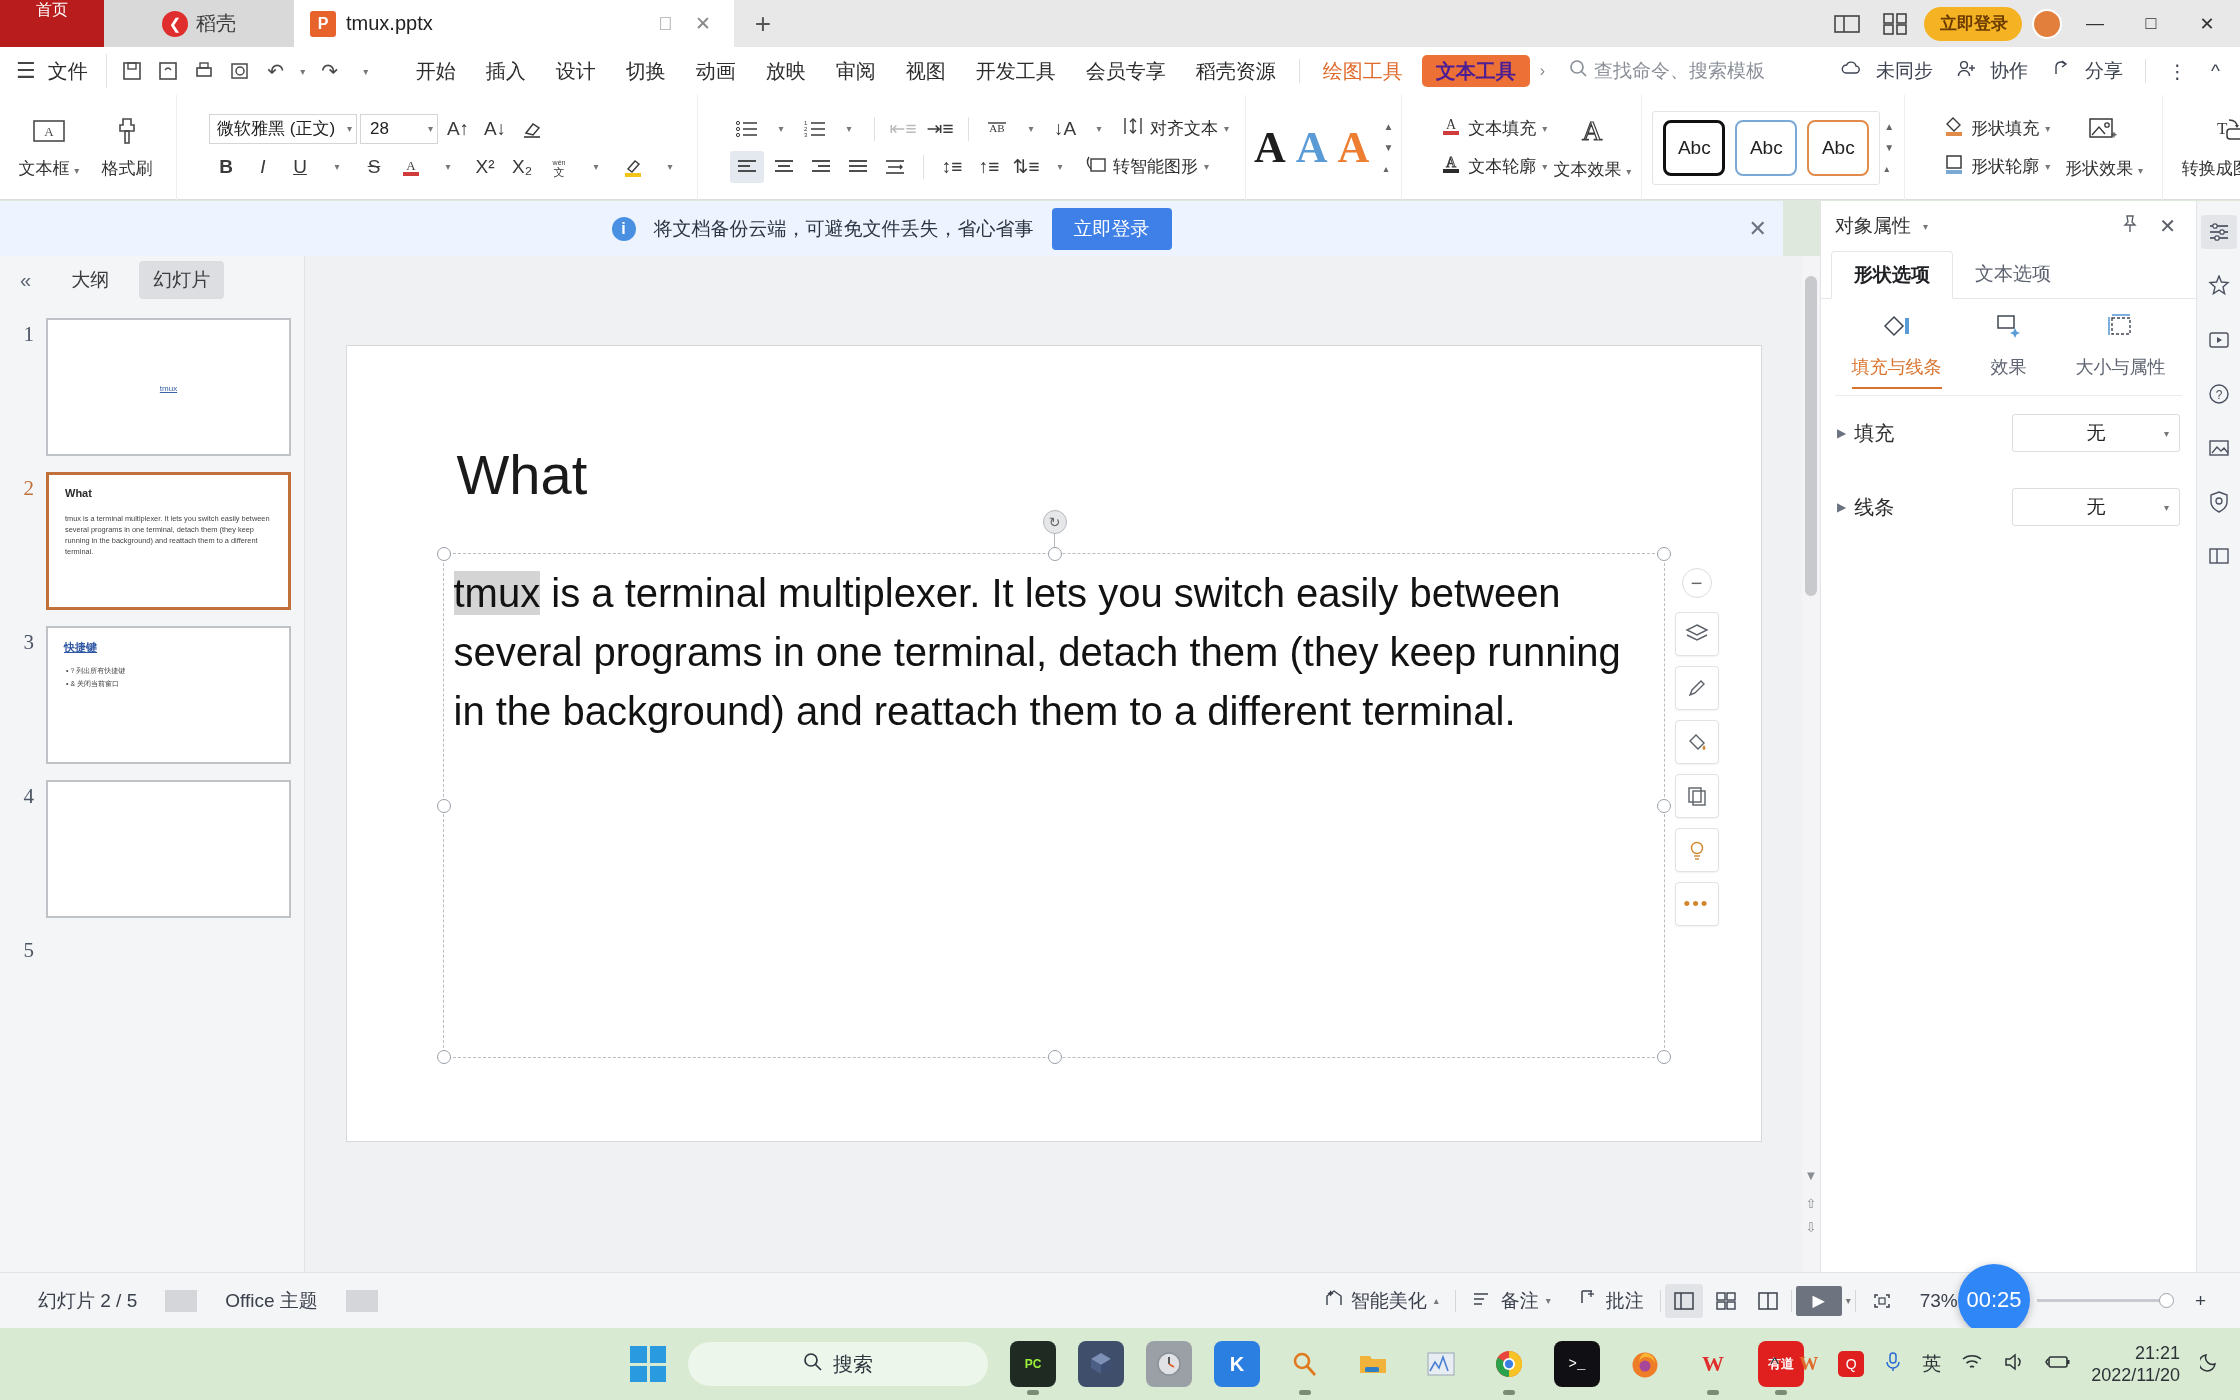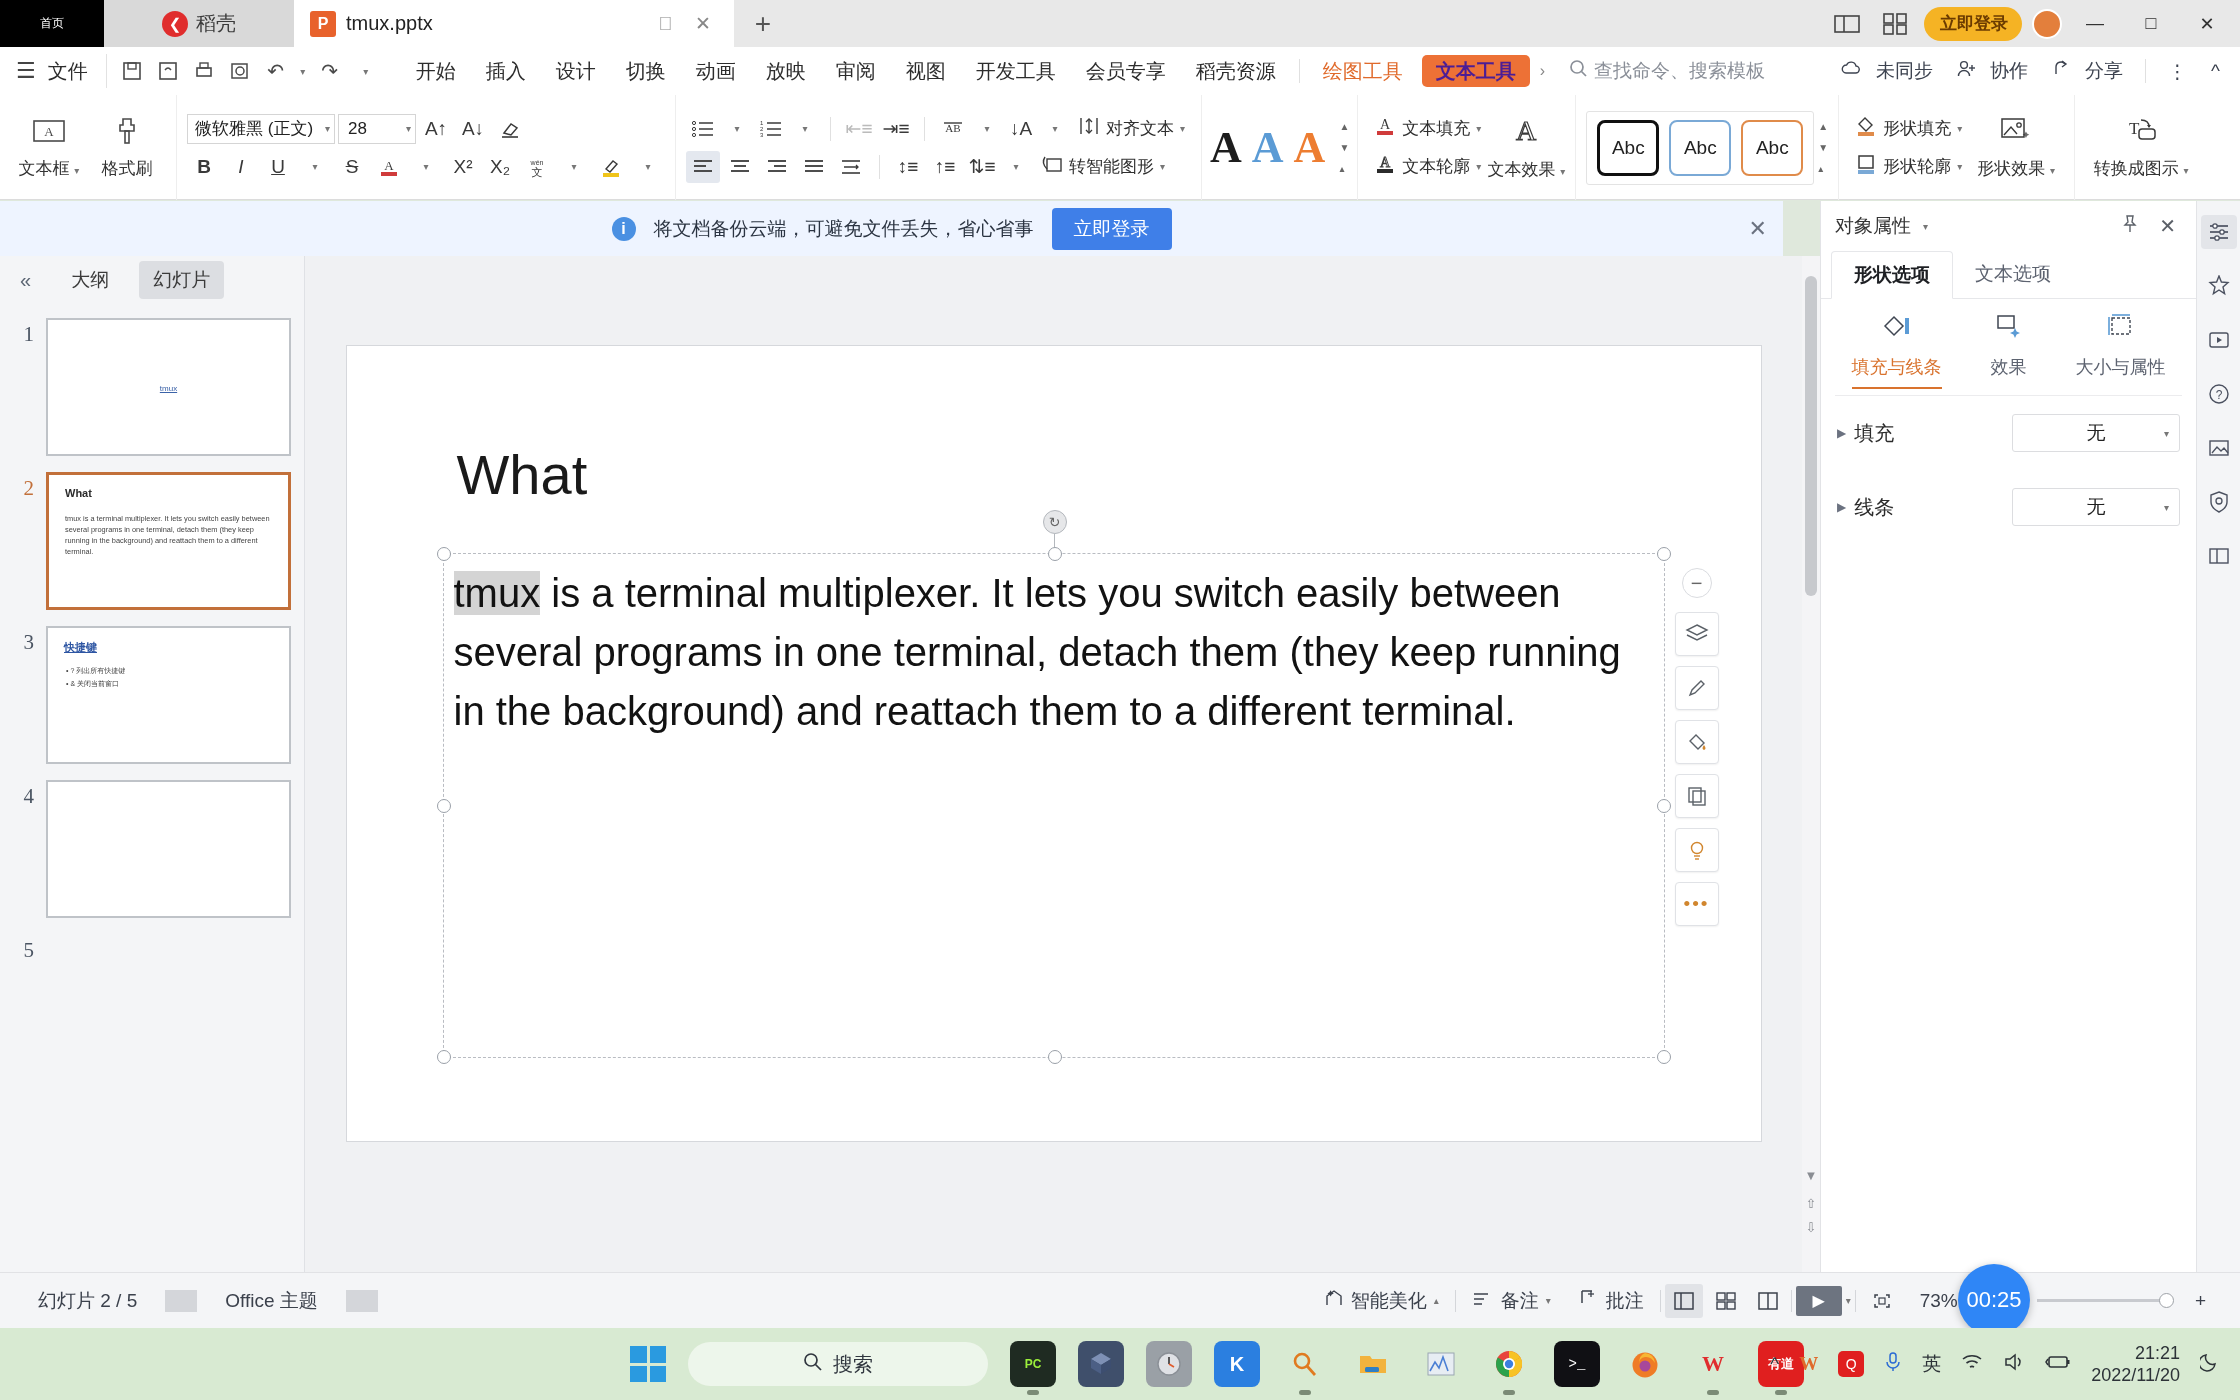--- a/index.html
+++ b/index.html
@@ -10,23 +10,23 @@
     background: #dfe8dc;
   }
   .app { position: relative; width: 2240px; height: 1400px; }
 
   
   .tabbar {
     position: absolute; top: 0; left: 0; width: 2240px; height: 47px;
     background: #e8e8e8; display: flex; align-items: stretch;
   }
   .tab-home {
-    width: 104px; background: #000000; color: #fff;
-    display: flex; align-items: center; justify-content: center;
-    font-size: 12px;
+    width: 104px; background: #b91c1c; color: #fff;
+    display: flex; align-items: flex-start; justify-content: center;
+    font-size: 16px;
   }
   .tab-docer {
     width: 190px; background: #d9d9d9; color: #3a3a3a;
     display: flex; align-items: center; justify-content: center; gap: 8px;
     font-size: 20px;
   }
   .docer-logo {
     width: 26px; height: 26px; border-radius: 50%;
     background: #e02d2d; color:#fff; font-size: 15px; font-weight: bold;
     display:flex;align-items:center;justify-content:center;
@@ -92,21 +92,21 @@
     position: absolute; top: 95px; left: 0; width: 2240px; height: 105px;
     background: #fff; border-bottom: 1px solid #dcdcdc;
     display: flex; align-items: stretch;
   }
   .rgroup { display: flex; align-items: center; padding: 0 10px; height: 105px; }
   .rgroup + .rgroup { border-left: 1px solid #eee; }
   .bigbtn { display: flex; flex-direction: column; align-items: center; justify-content: center;
       width: 78px; gap: 6px; font-size: 17px; color: #333; }
   .bigbtn .gly { font-size: 30px; color: #4a4a4a; line-height: 1; }
   .two-rows { display: flex; flex-direction: column; justify-content: center; gap: 6px; }
-  .row { display: flex; align-items: center; gap: 3px; }
+  .row { display: flex; align-items: center; gap: 3px; margin-left: 22px; }
   .fontname {
     width: 148px; height: 30px; border: 1px solid #d5d5d5; background: #fff;
     display: flex; align-items: center; padding: 0 4px 0 7px; font-size: 17px; color: #222;
   }
   .fontname span:first-child { flex: 1; overflow:hidden; white-space:nowrap; }
   .fontsize {
     width: 78px; height: 30px; border: 1px solid #d5d5d5; background: #fff;
     display: flex; align-items: center; padding: 0 4px 0 9px; font-size: 17px; color: #222;
   }
   .fontsize span:first-child { flex: 1; }

